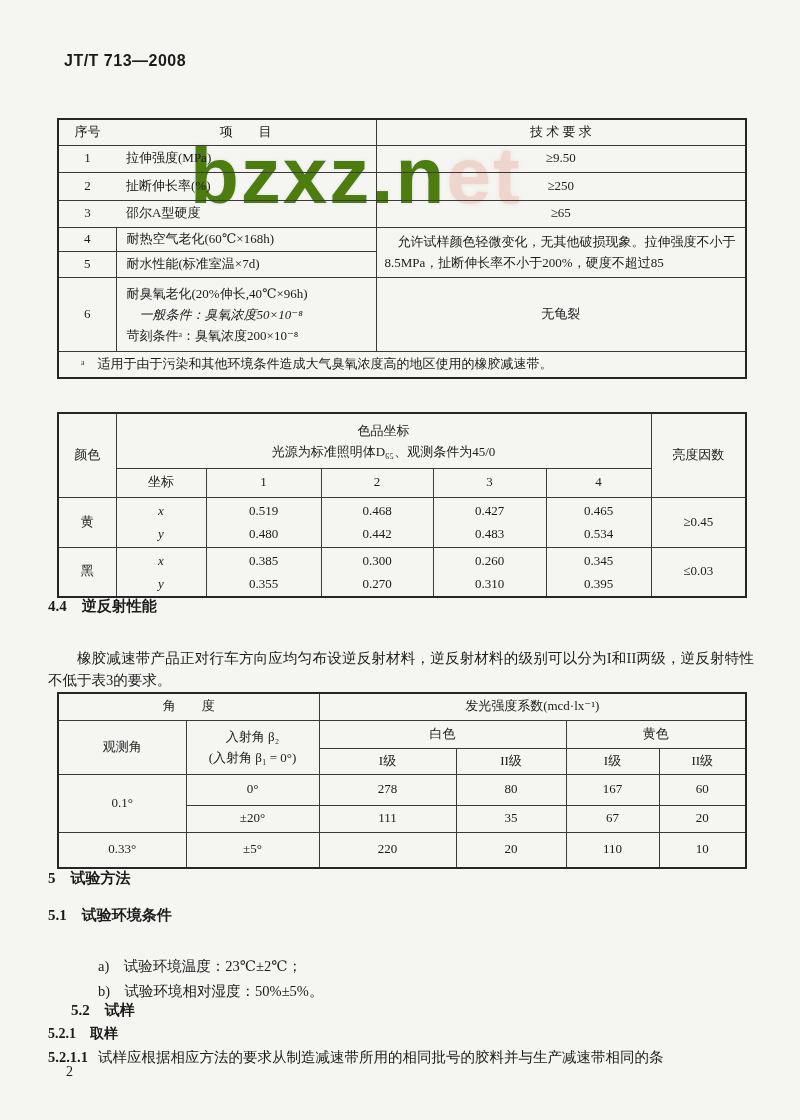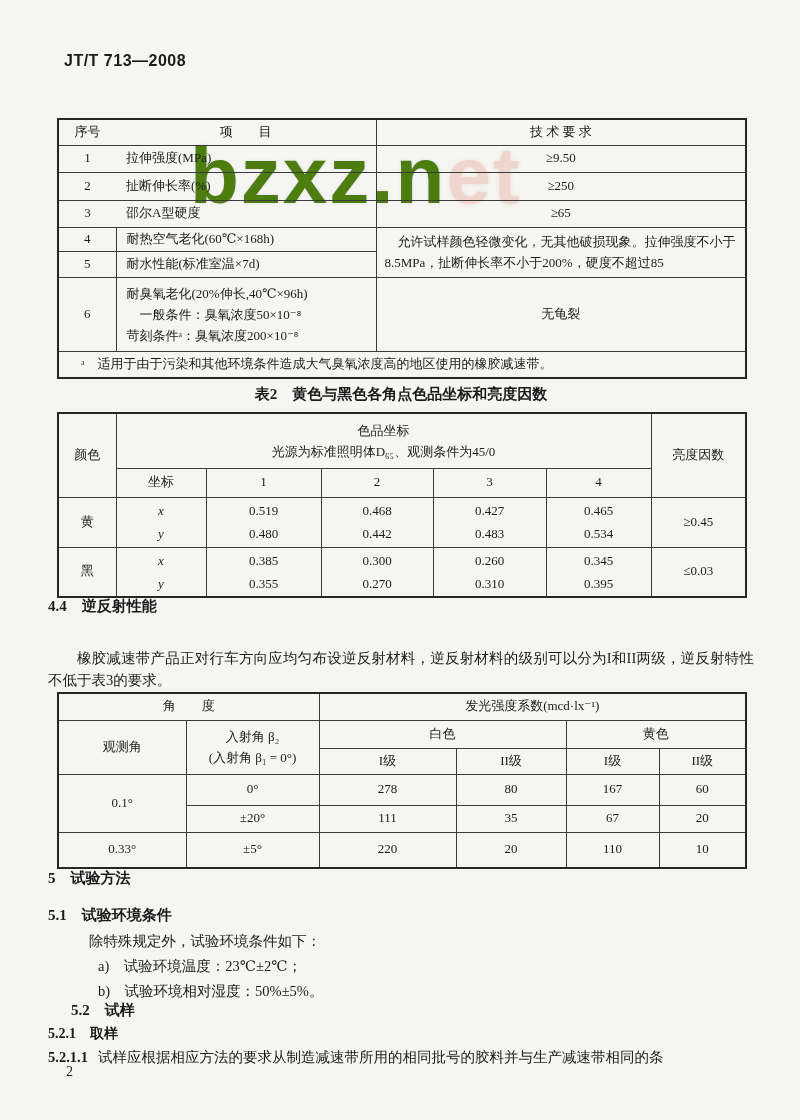--- a/index.html
+++ b/index.html
@@ -19,21 +19,21 @@
 
   table{position:absolute;left:57px;border-collapse:collapse;table-layout:fixed;background:transparent;
         border:2px solid #262626;}
   td{border:1px solid #3a3a3a;font-size:13px;text-align:center;vertical-align:middle;
      padding:1px 4px;line-height:1.45;overflow:hidden;}
   td div{white-space:nowrap;}
   td div.wrap{white-space:normal;}
   .item{text-align:left;padding-left:10px;}
   .nr{border-right-style:none;}
   .nl{border-left-style:none;}
-  .ind1{padding-left:1em;}
+  .ind1{padding-left:1em;font-style:italic;}
   .req-long{ text-align:left;padding:2px 8px;}
   .req-long .wrap{text-indent:1em;line-height:21px;}
   .fn{text-align:left;padding-left:22px;}
   em.coord{font-style:italic;font-family:"Liberation Serif",serif;}
 
   #table1{top:118px;width:688px;}
   #table2{top:412px;width:688px;}
   #table3{top:692px;width:688px;}
   .ml div{line-height:21px;}
   .xy div{line-height:23px;}
@@ -110,21 +110,20 @@
         <div>苛刻条件ᵃ：臭氧浓度200×10⁻⁸</div>
       </td>
       <td>无龟裂</td>
     </tr>
     <tr style="height:27px">
       <td colspan="3" class="fn">ᵃ　适用于由于污染和其他环境条件造成大气臭氧浓度高的地区使用的橡胶减速带。</td>
     </tr>
   </tbody>
     </table>
 
-  <div class="tbl-title" id="t2-title">表2　黄色与黑色各角点色品坐标和亮度因数</div>
 
   <table id="table2">
     <colgroup>
         <col style="width:58px">
         <col style="width:90px">
         <col style="width:115px">
         <col style="width:112px">
         <col style="width:113px">
         <col style="width:105px">
         <col style="width:95px">
@@ -250,21 +249,20 @@
       <td>220</td>
       <td>20</td>
       <td>110</td>
       <td>10</td>
     </tr>
   </tbody>
     </table>
 
   <div class="h-bold" id="s5-h">5　试验方法</div>
   <div class="h-bold" id="s51-h">5.1　试验环境条件</div>
-  <div class="para" id="s51-intro">除特殊规定外，试验环境条件如下：</div>
   <div class="para" id="s51-a">a)　试验环境温度：23℃±2℃；</div>
   <div class="para" id="s51-b">b)　试验环境相对湿度：50%±5%。</div>
   <div class="h-bold" id="s52-h">5.2　试样</div>
   <div class="h-bold" id="s521-h">5.2.1　取样</div>
   <div id="s5211">
     <b>5.2.1.1</b><span>试样应根据相应方法的要求从制造减速带所用的相同批号的胶料并与生产减速带相同的条</span>
   </div>
 
   <div id="pagenum">2</div>
 

